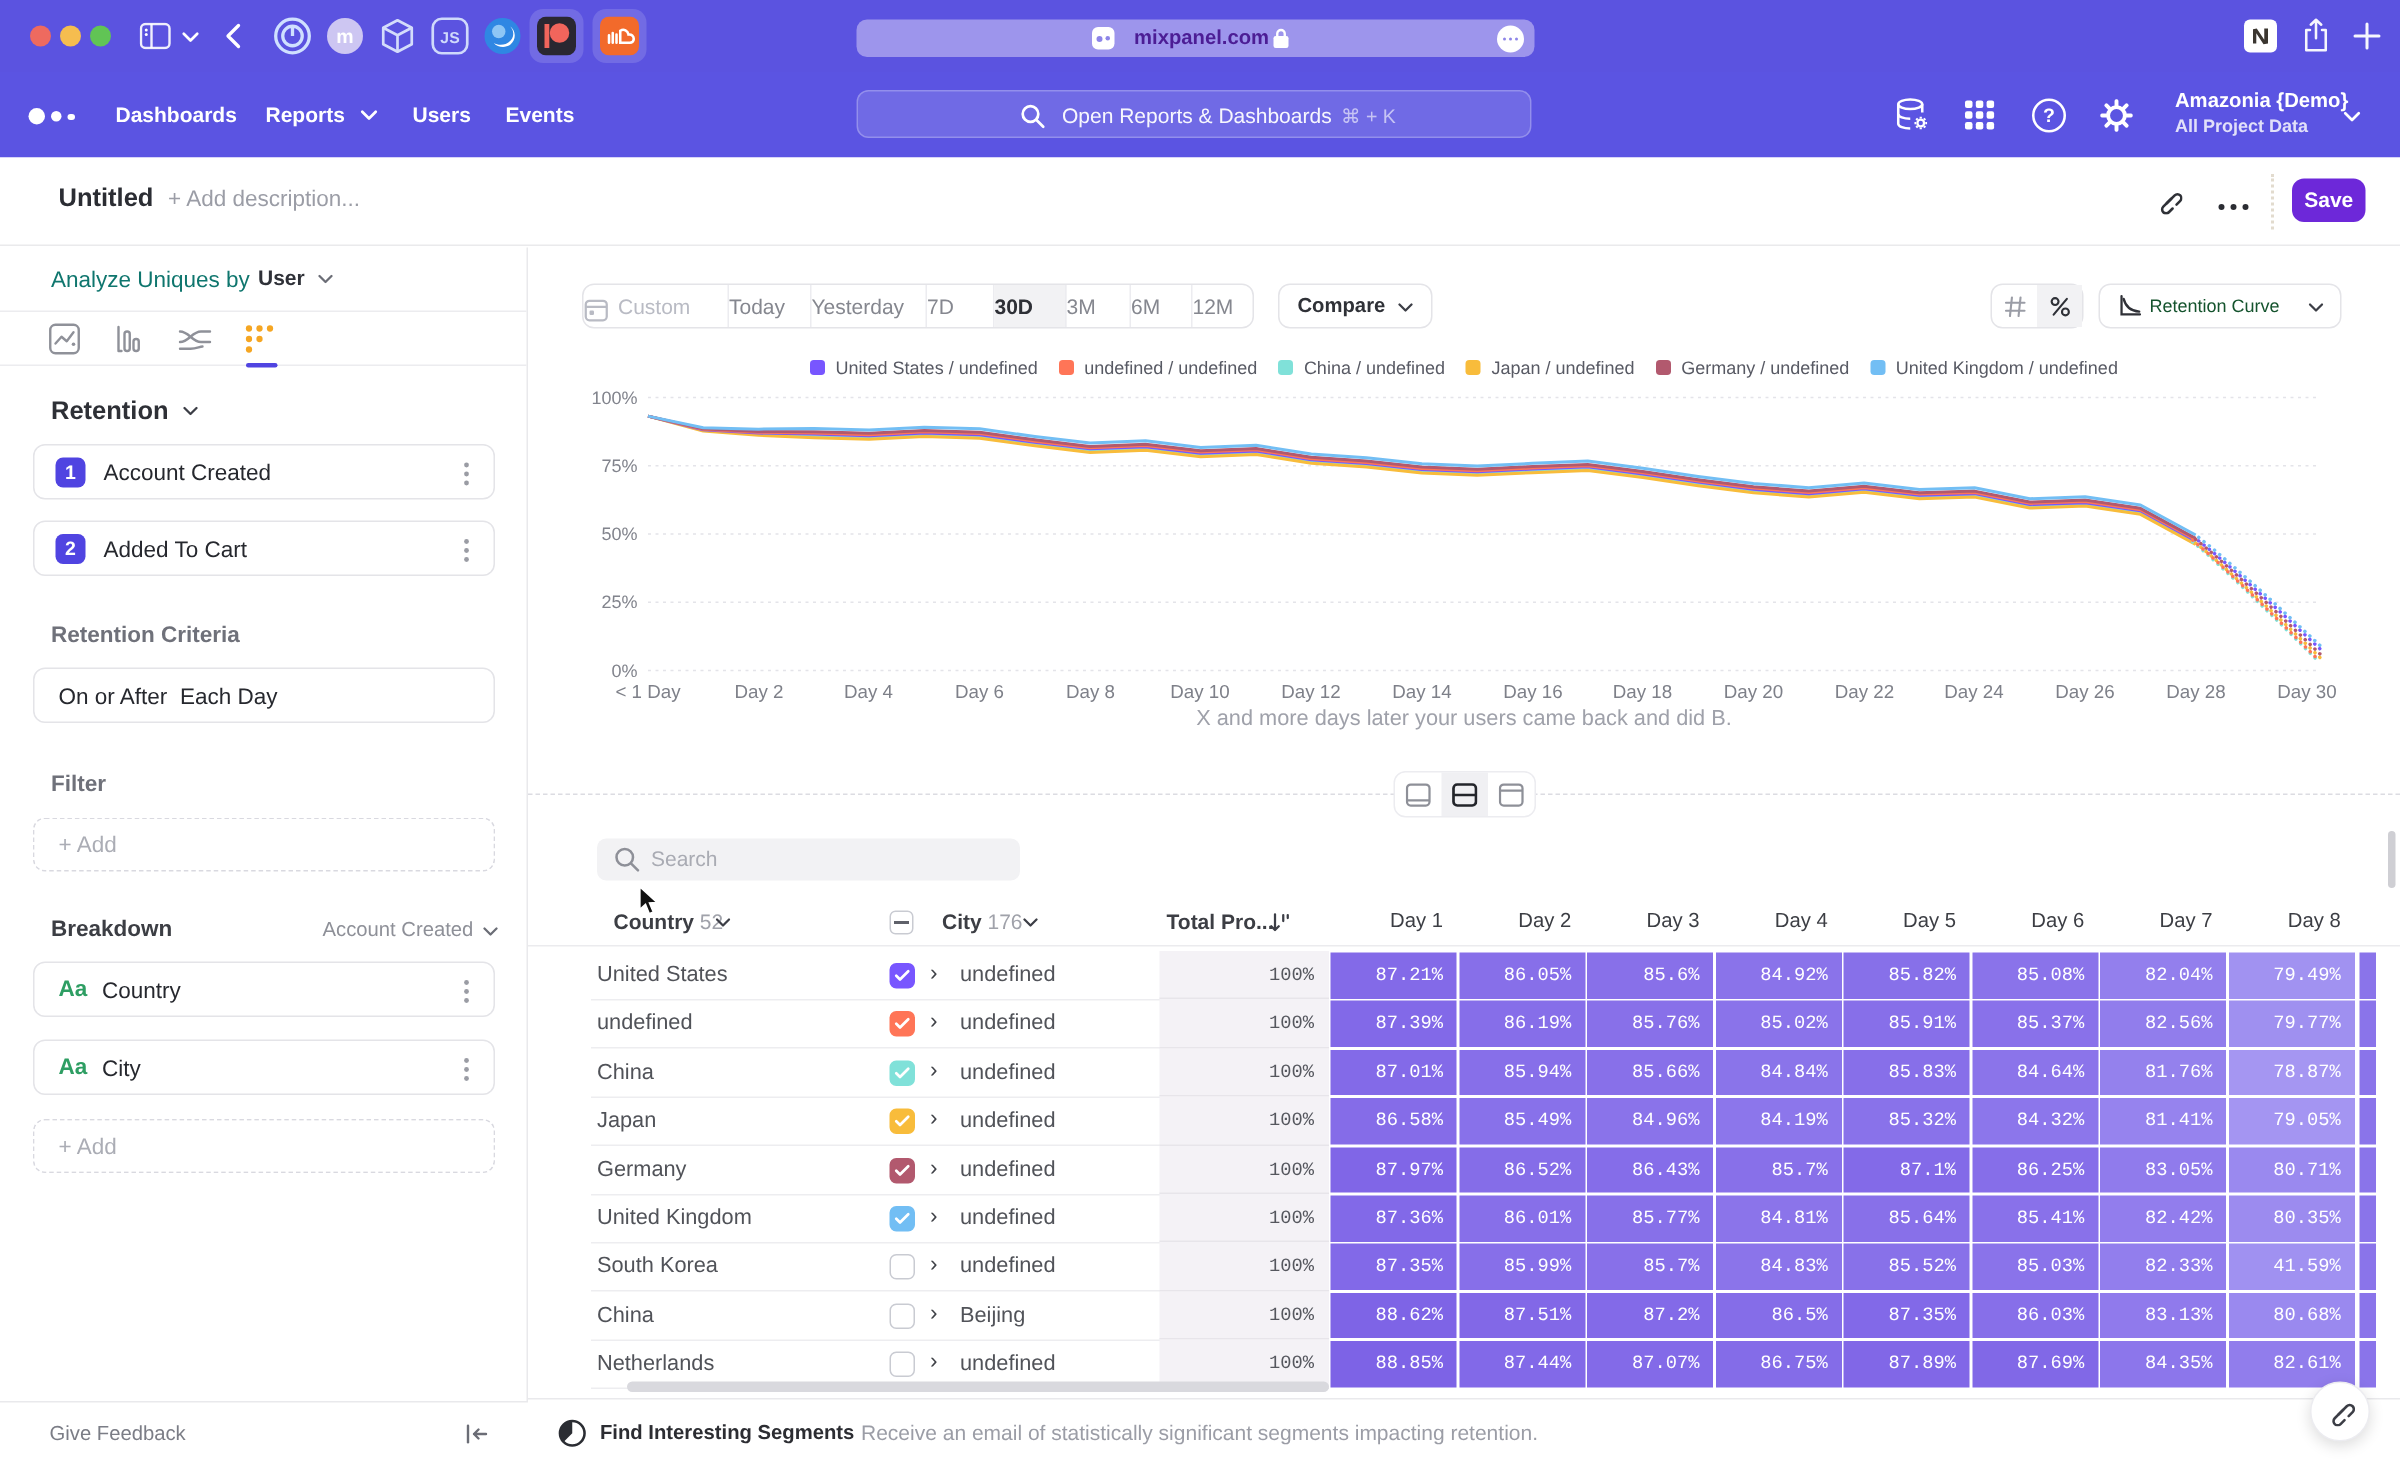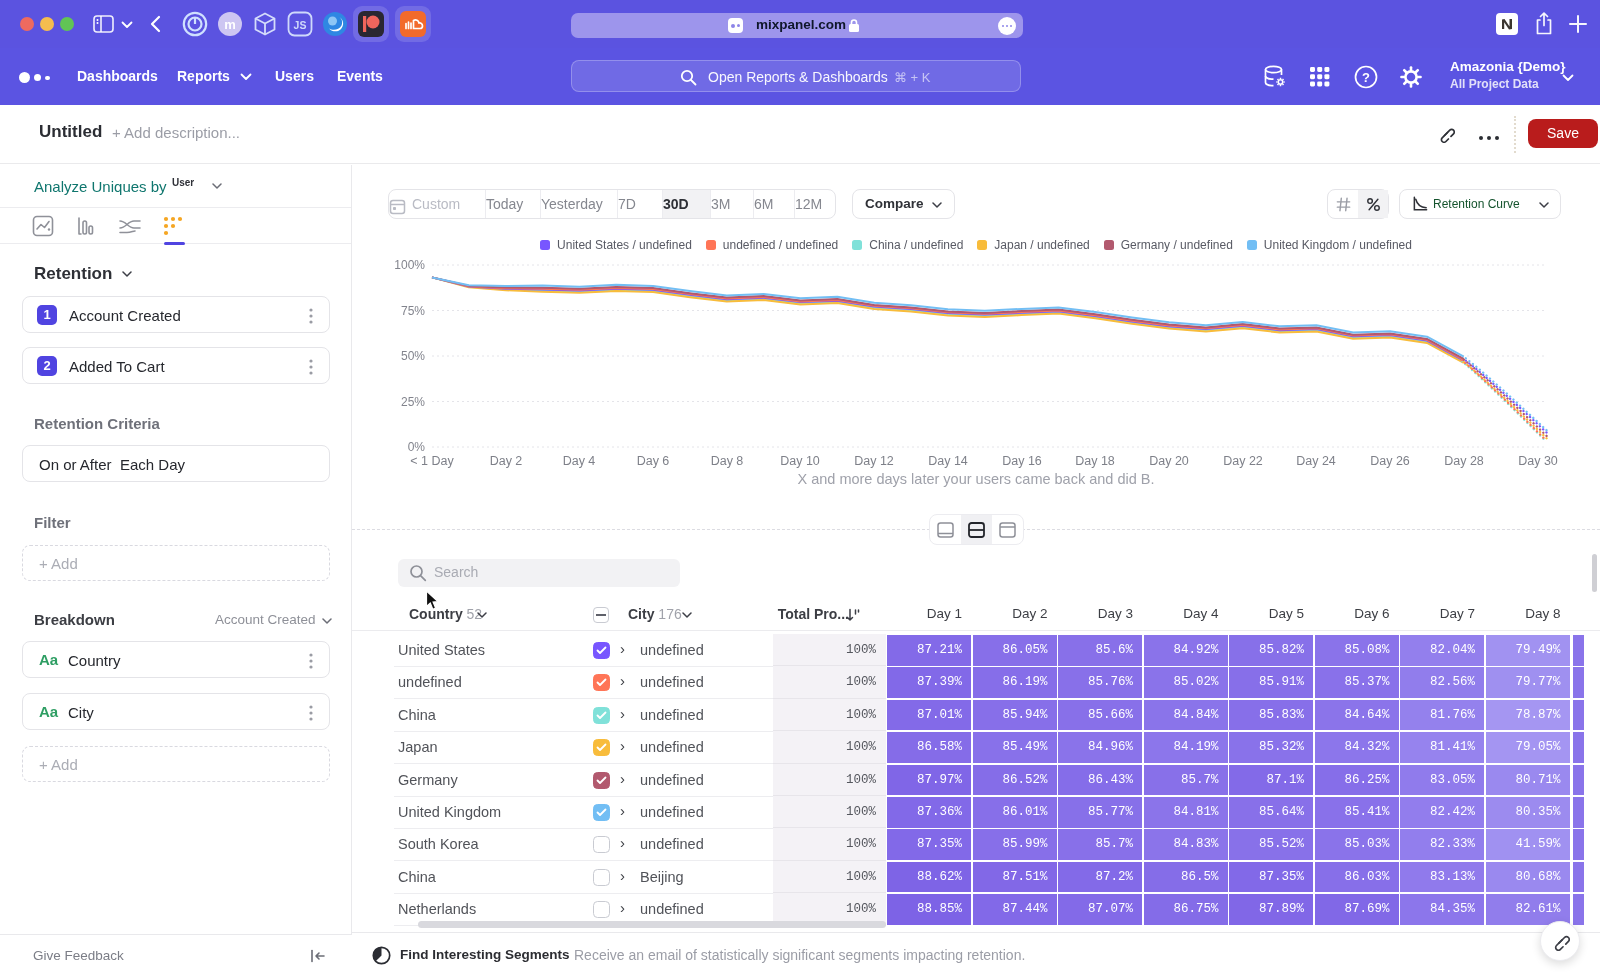--- a/index.html
+++ b/index.html
@@ -5,29 +5,29 @@
 span > svg { display:block; }
 .inlsvg svg { display:inline-block; vertical-align:-3px; }
 html,body { width:1600px; height:976px; overflow:hidden; font-family:"Liberation Sans",sans-serif; background:#fff; }
 
 #chrome { position:absolute; left:0; top:0; width:1600px; height:48px; background:#5b53e0; }
 #appnav { position:absolute; left:0; top:48px; width:1600px; height:57px; background:#5b54e2; }
 .tl { position:absolute; top:17px; width:14px; height:14px; border-radius:50%; }
 .cicon { position:absolute; top:11px; }
 .tile { position:absolute; top:6px; width:36px; height:36px; border-radius:9px; background:rgba(255,255,255,.14); }
 #urlbar { position:absolute; left:571px; top:13px; width:452px; height:25px; border-radius:7px; background:#9d95ec; color:#fff; }
-#urlbar .txt { position:absolute; left:185px; top:4px; font-size:13.5px; font-weight:bold; color:#0f172a; }
+#urlbar .txt { position:absolute; left:185px; top:4px; font-size:13.5px; font-weight:bold; color:#4c1d95; }
 
 .navlink { position:absolute; top:20px; color:#fff; font-size:14px; font-weight:bold; }
 #navsearch { position:absolute; left:571px; top:12px; width:450px; height:32px; background:rgba(255,255,255,.13); border:1px solid rgba(255,255,255,.25); border-radius:8px; }
 #navsearch .ph { position:absolute; left:136px; top:8px; font-size:14px; color:#fff; opacity:.95; }
 #navsearch .kbd { position:absolute; left:322px; top:8.5px; font-size:13px; color:#fff; opacity:.6; }
 
 #toolbar { position:absolute; left:0; top:105px; width:1600px; height:59px; background:#fff; border-bottom:1px solid #eaeaec; }
-#savebtn { position:absolute; left:1528px; top:14px; width:70px; height:29px; background:#b91c1c; border-radius:8px; color:#fff; font-size:14px; font-weight:normal; text-align:center; line-height:29px; }
+#savebtn { position:absolute; left:1528px; top:14px; width:49px; height:29px; background:#6d28d9; border-radius:8px; color:#fff; font-size:14px; font-weight:bold; text-align:center; line-height:29px; }
 
 #sidebar { position:absolute; left:0; top:165px; width:352px; height:811px; background:#fff; border-right:1px solid #e9e9ec; }
 .card { position:absolute; left:22px; width:308px; height:37px; border:1px solid #e4e4e8; border-radius:8px; background:#fff; }
 .badge { position:absolute; left:14px; top:8px; width:20px; height:20px; background:#5044e1; border-radius:5px; color:#fff; font-size:13px; font-weight:bold; text-align:center; line-height:20px; }
 .cardlbl { position:absolute; left:46px; top:10px; font-size:15px; color:#26282e; }
 .kebab { position:absolute; right:16px; top:11px; }
 .seclbl { position:absolute; left:34px; font-size:15px; font-weight:bold; color:#6f717a; }
 .dashbox { position:absolute; left:22px; width:308px; height:36px; border:1px dashed #d9d9e0; border-radius:8px; }
 .dashbox .addt { position:absolute; left:16px; top:9px; color:#abadb5; font-size:15px; }
 .aa { position:absolute; left:16px; top:9px; color:#2e9e63; font-size:15px; font-weight:bold; }
@@ -278,21 +278,21 @@
     </span>
   <span style="position:absolute;left:1479px;top:31px;width:4px;height:4px;border-radius:50%;background:#2b2d33"></span>
     <span style="position:absolute;left:1487px;top:31px;width:4px;height:4px;border-radius:50%;background:#2b2d33"></span>
     <span style="position:absolute;left:1495px;top:31px;width:4px;height:4px;border-radius:50%;background:#2b2d33"></span>
   <span style="position:absolute;left:1514px;top:11px;height:37px;border-left:2px dotted #e2dbce"></span>
   <div id="savebtn">Save</div>
 </div>
 
 <div id="sidebar">
   <span style="position:absolute;left:34px;top:13px;font-size:15px;color:#0f766e">Analyze Uniques by</span>
-  <span style="position:absolute;left:172px;top:12px;font-size:10px;font-weight:bold;color:#2f3138">User</span>
+  <span style="position:absolute;left:172px;top:12px;font-size:14px;font-weight:bold;color:#2f3138">User</span>
   <span style="position:absolute;left:212px;top:18px">
       <svg width="10" height="6" viewBox="0 0 10 6">
         <path d="M1 1 L5 5 L9 1" fill="none" stroke="#6b6d76" stroke-width="1.5" stroke-linecap="round" stroke-linejoin="round"></path>
       </svg>
     </span>
   <div style="position:absolute;left:0;top:42px;width:351px;height:37px;border-top:1px solid #ececef;border-bottom:1px solid #ececef">
     <span style="position:absolute;left:32px;top:7px">
         <svg width="22" height="22" viewBox="0 0 22 22">
           <rect x="1.5" y="1.5" width="19" height="19" rx="3.5" fill="none" stroke="#8f9199" stroke-width="1.6"></rect>
           <path d="M5 14 L9 9.5 L12.5 12.5 L17 6.5" fill="none" stroke="#8f9199" stroke-width="1.6" stroke-linecap="round" stroke-linejoin="round"></path>

